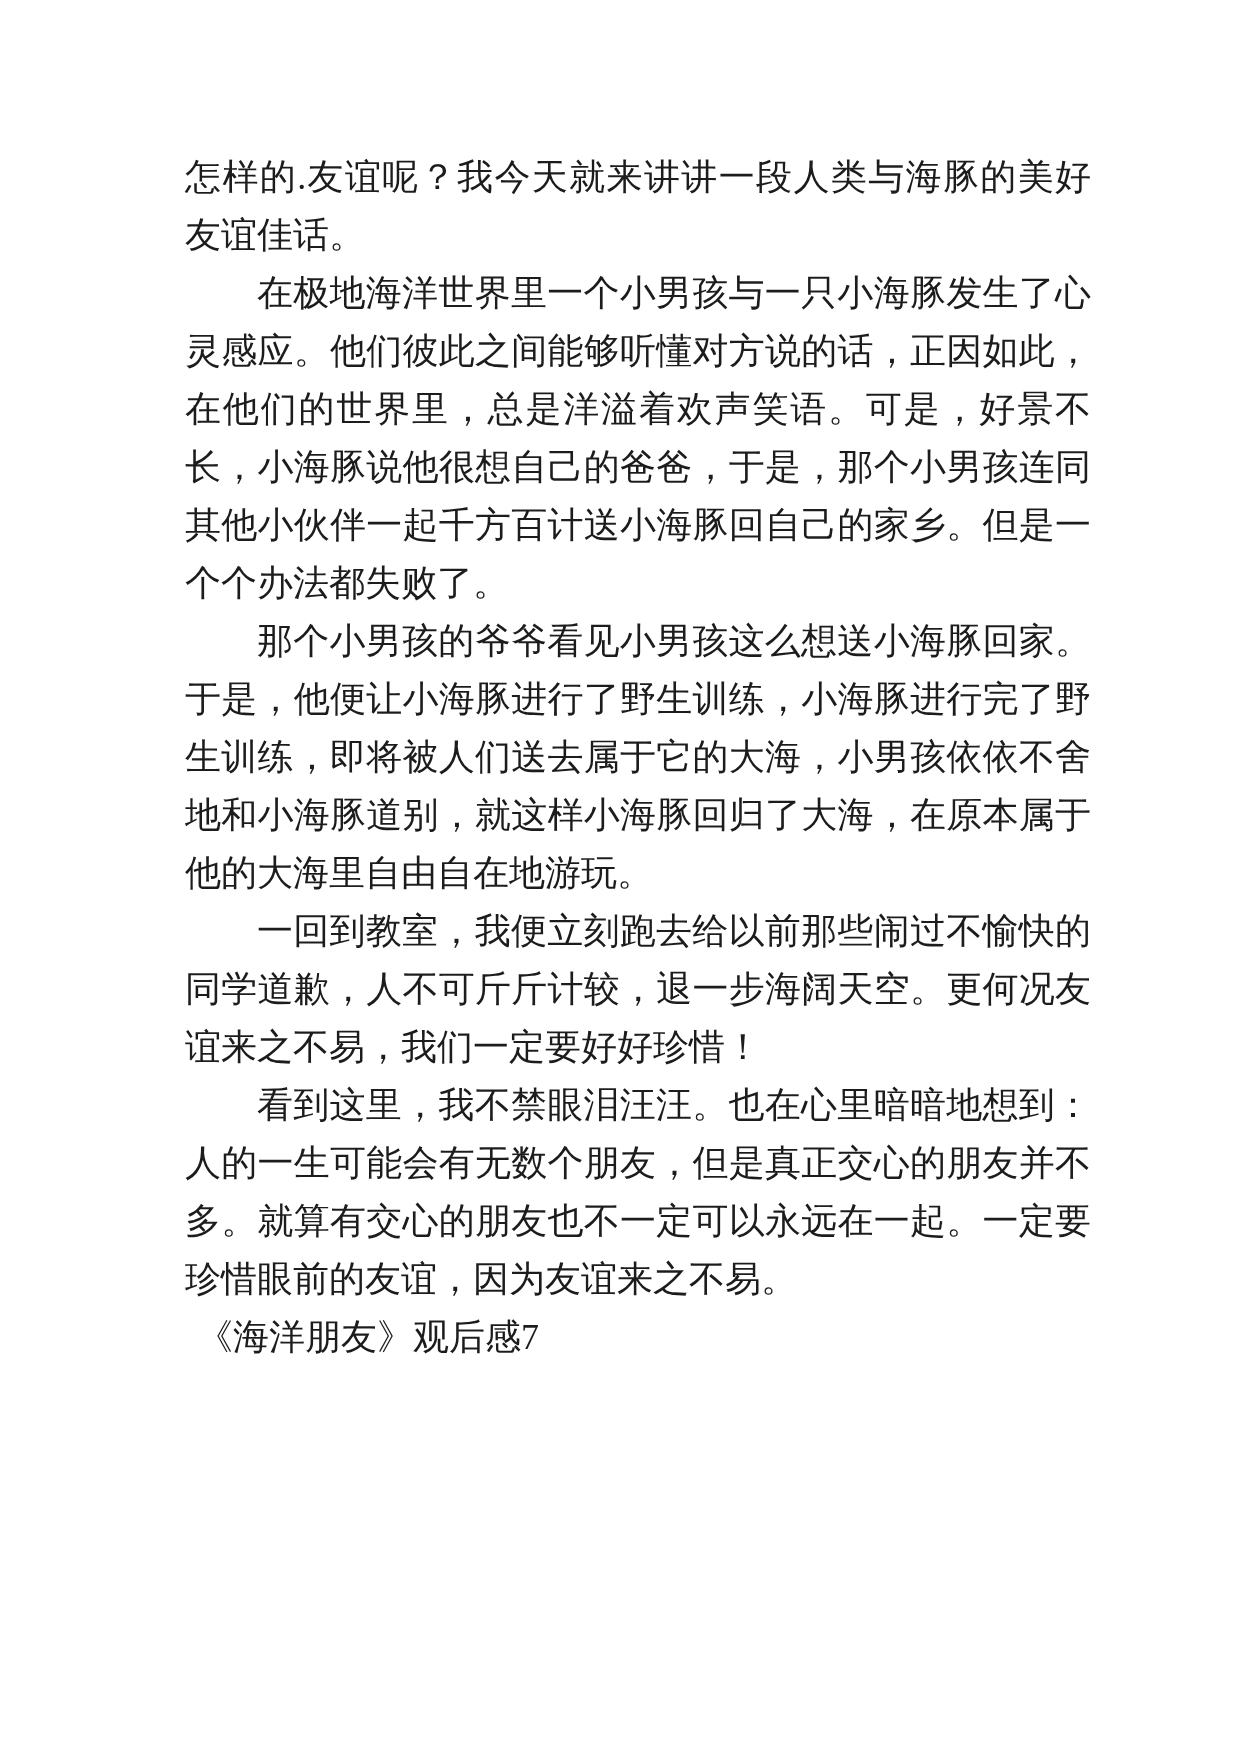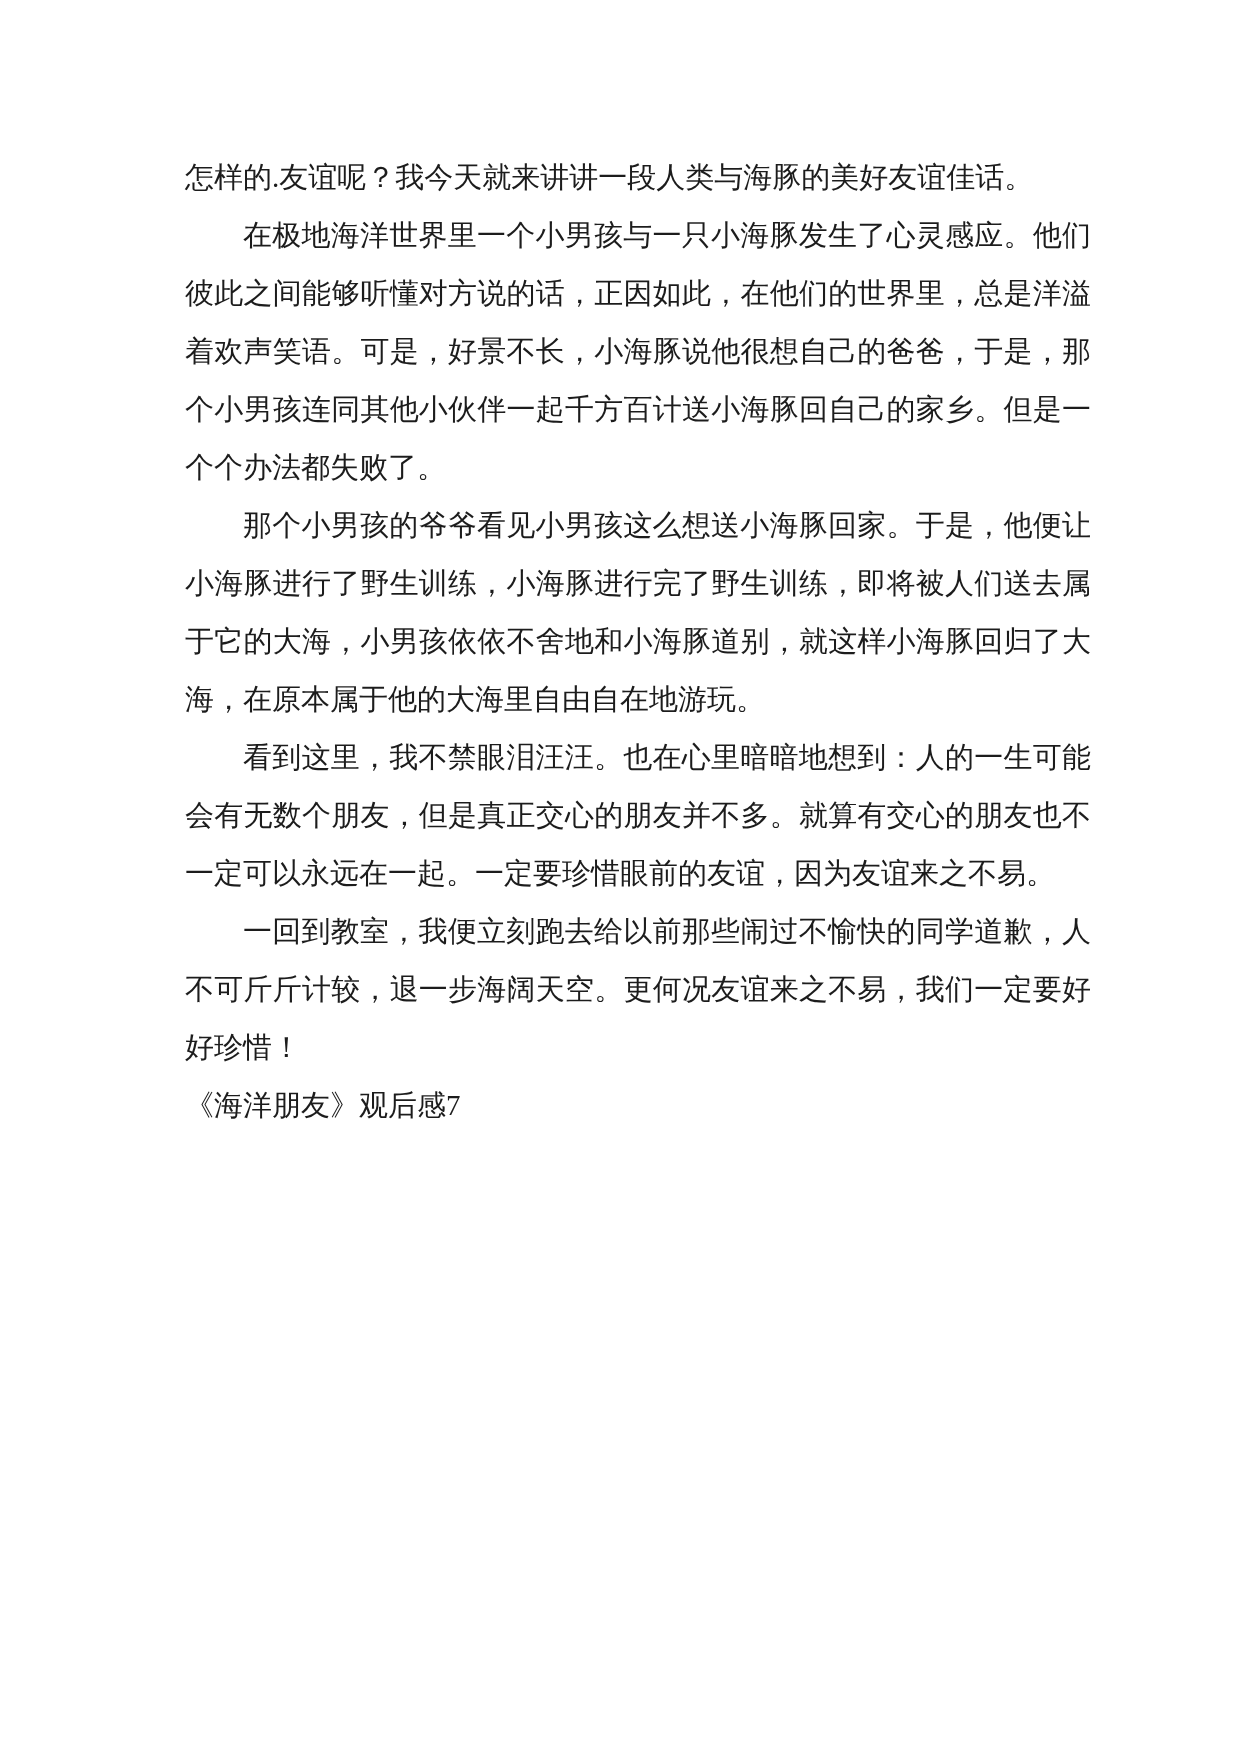--- a/index.html
+++ b/index.html
@@ -15,43 +15,44 @@
     background: #ffffff;
     overflow: hidden;
   }
   .text-body {
     position: absolute;
     left: 185px;
     top: 148px;
     width: 906px;
     color: #1c1c1c;
     font-family: "Liberation Serif", "DejaVu Serif", serif;
-    font-size: 29px;
+    font-size: 36px;
     line-height: 58px;
     text-align: justify;
     text-align-last: left;
     letter-spacing: 0px;
   }
   .para {
     margin: 0;
     padding: 0;
     text-indent: 2em;
   }
   .para.no-indent {
     text-indent: 0;
   }
   .para.heading {
     text-indent: 0;
+    margin-left: 12px;
   }
 </style>
 </head>
 <body>
 
 <div class="page">
   <div class="text-body">
       <div class="para no-indent">怎样的.友谊呢？我今天就来讲讲一段人类与海豚的美好友谊佳话。</div>
       <div class="para">在极地海洋世界里一个小男孩与一只小海豚发生了心灵感应。他们彼此之间能够听懂对方说的话，正因如此，在他们的世界里，总是洋溢着欢声笑语。可是，好景不长，小海豚说他很想自己的爸爸，于是，那个小男孩连同其他小伙伴一起千方百计送小海豚回自己的家乡。但是一个个办法都失败了。</div>
       <div class="para">那个小男孩的爷爷看见小男孩这么想送小海豚回家。于是，他便让小海豚进行了野生训练，小海豚进行完了野生训练，即将被人们送去属于它的大海，小男孩依依不舍地和小海豚道别，就这样小海豚回归了大海，在原本属于他的大海里自由自在地游玩。</div>
+      <div class="para">一回到教室，我便立刻跑去给以前那些闹过不愉快的同学道歉，人不可斤斤计较，退一步海阔天空。更何况友谊来之不易，我们一定要好好珍惜！</div>
       <div class="para">看到这里，我不禁眼泪汪汪。也在心里暗暗地想到：人的一生可能会有无数个朋友，但是真正交心的朋友并不多。就算有交心的朋友也不一定可以永远在一起。一定要珍惜眼前的友谊，因为友谊来之不易。</div>
-      <div class="para">一回到教室，我便立刻跑去给以前那些闹过不愉快的同学道歉，人不可斤斤计较，退一步海阔天空。更何况友谊来之不易，我们一定要好好珍惜！</div>
       <div class="para heading no-indent">《海洋朋友》观后感7</div>
     </div>
 </div>
 
 </body></html>

